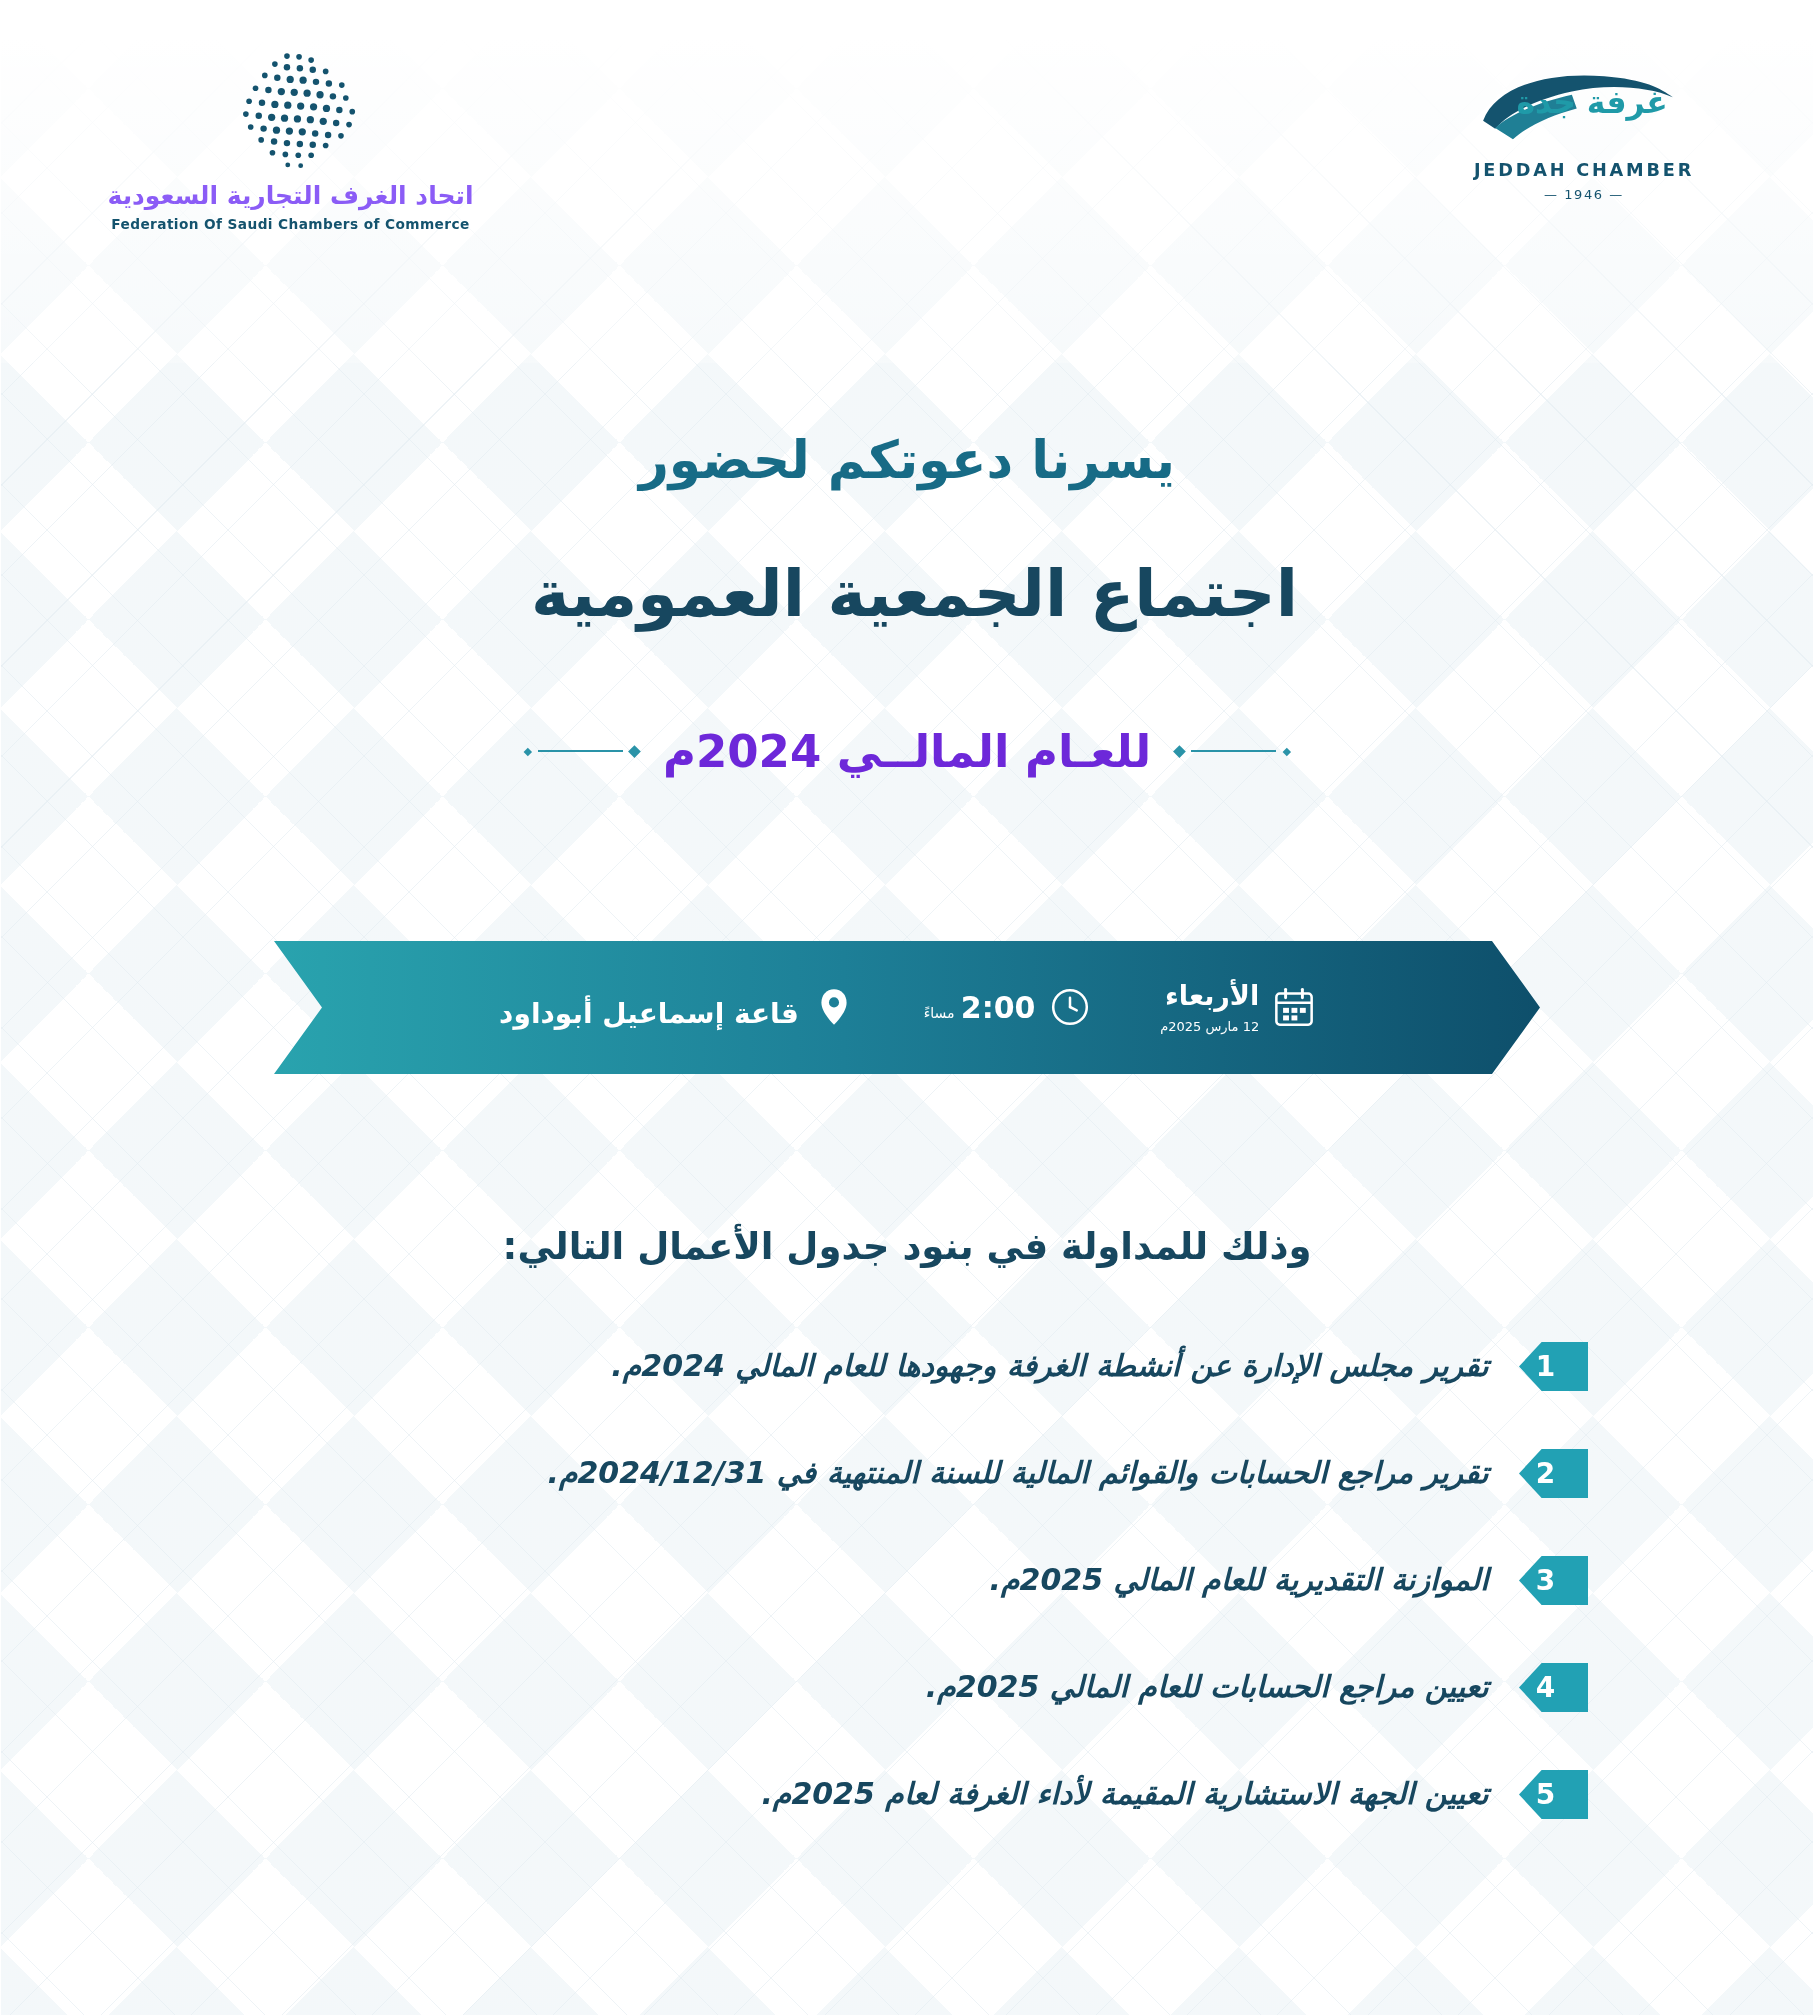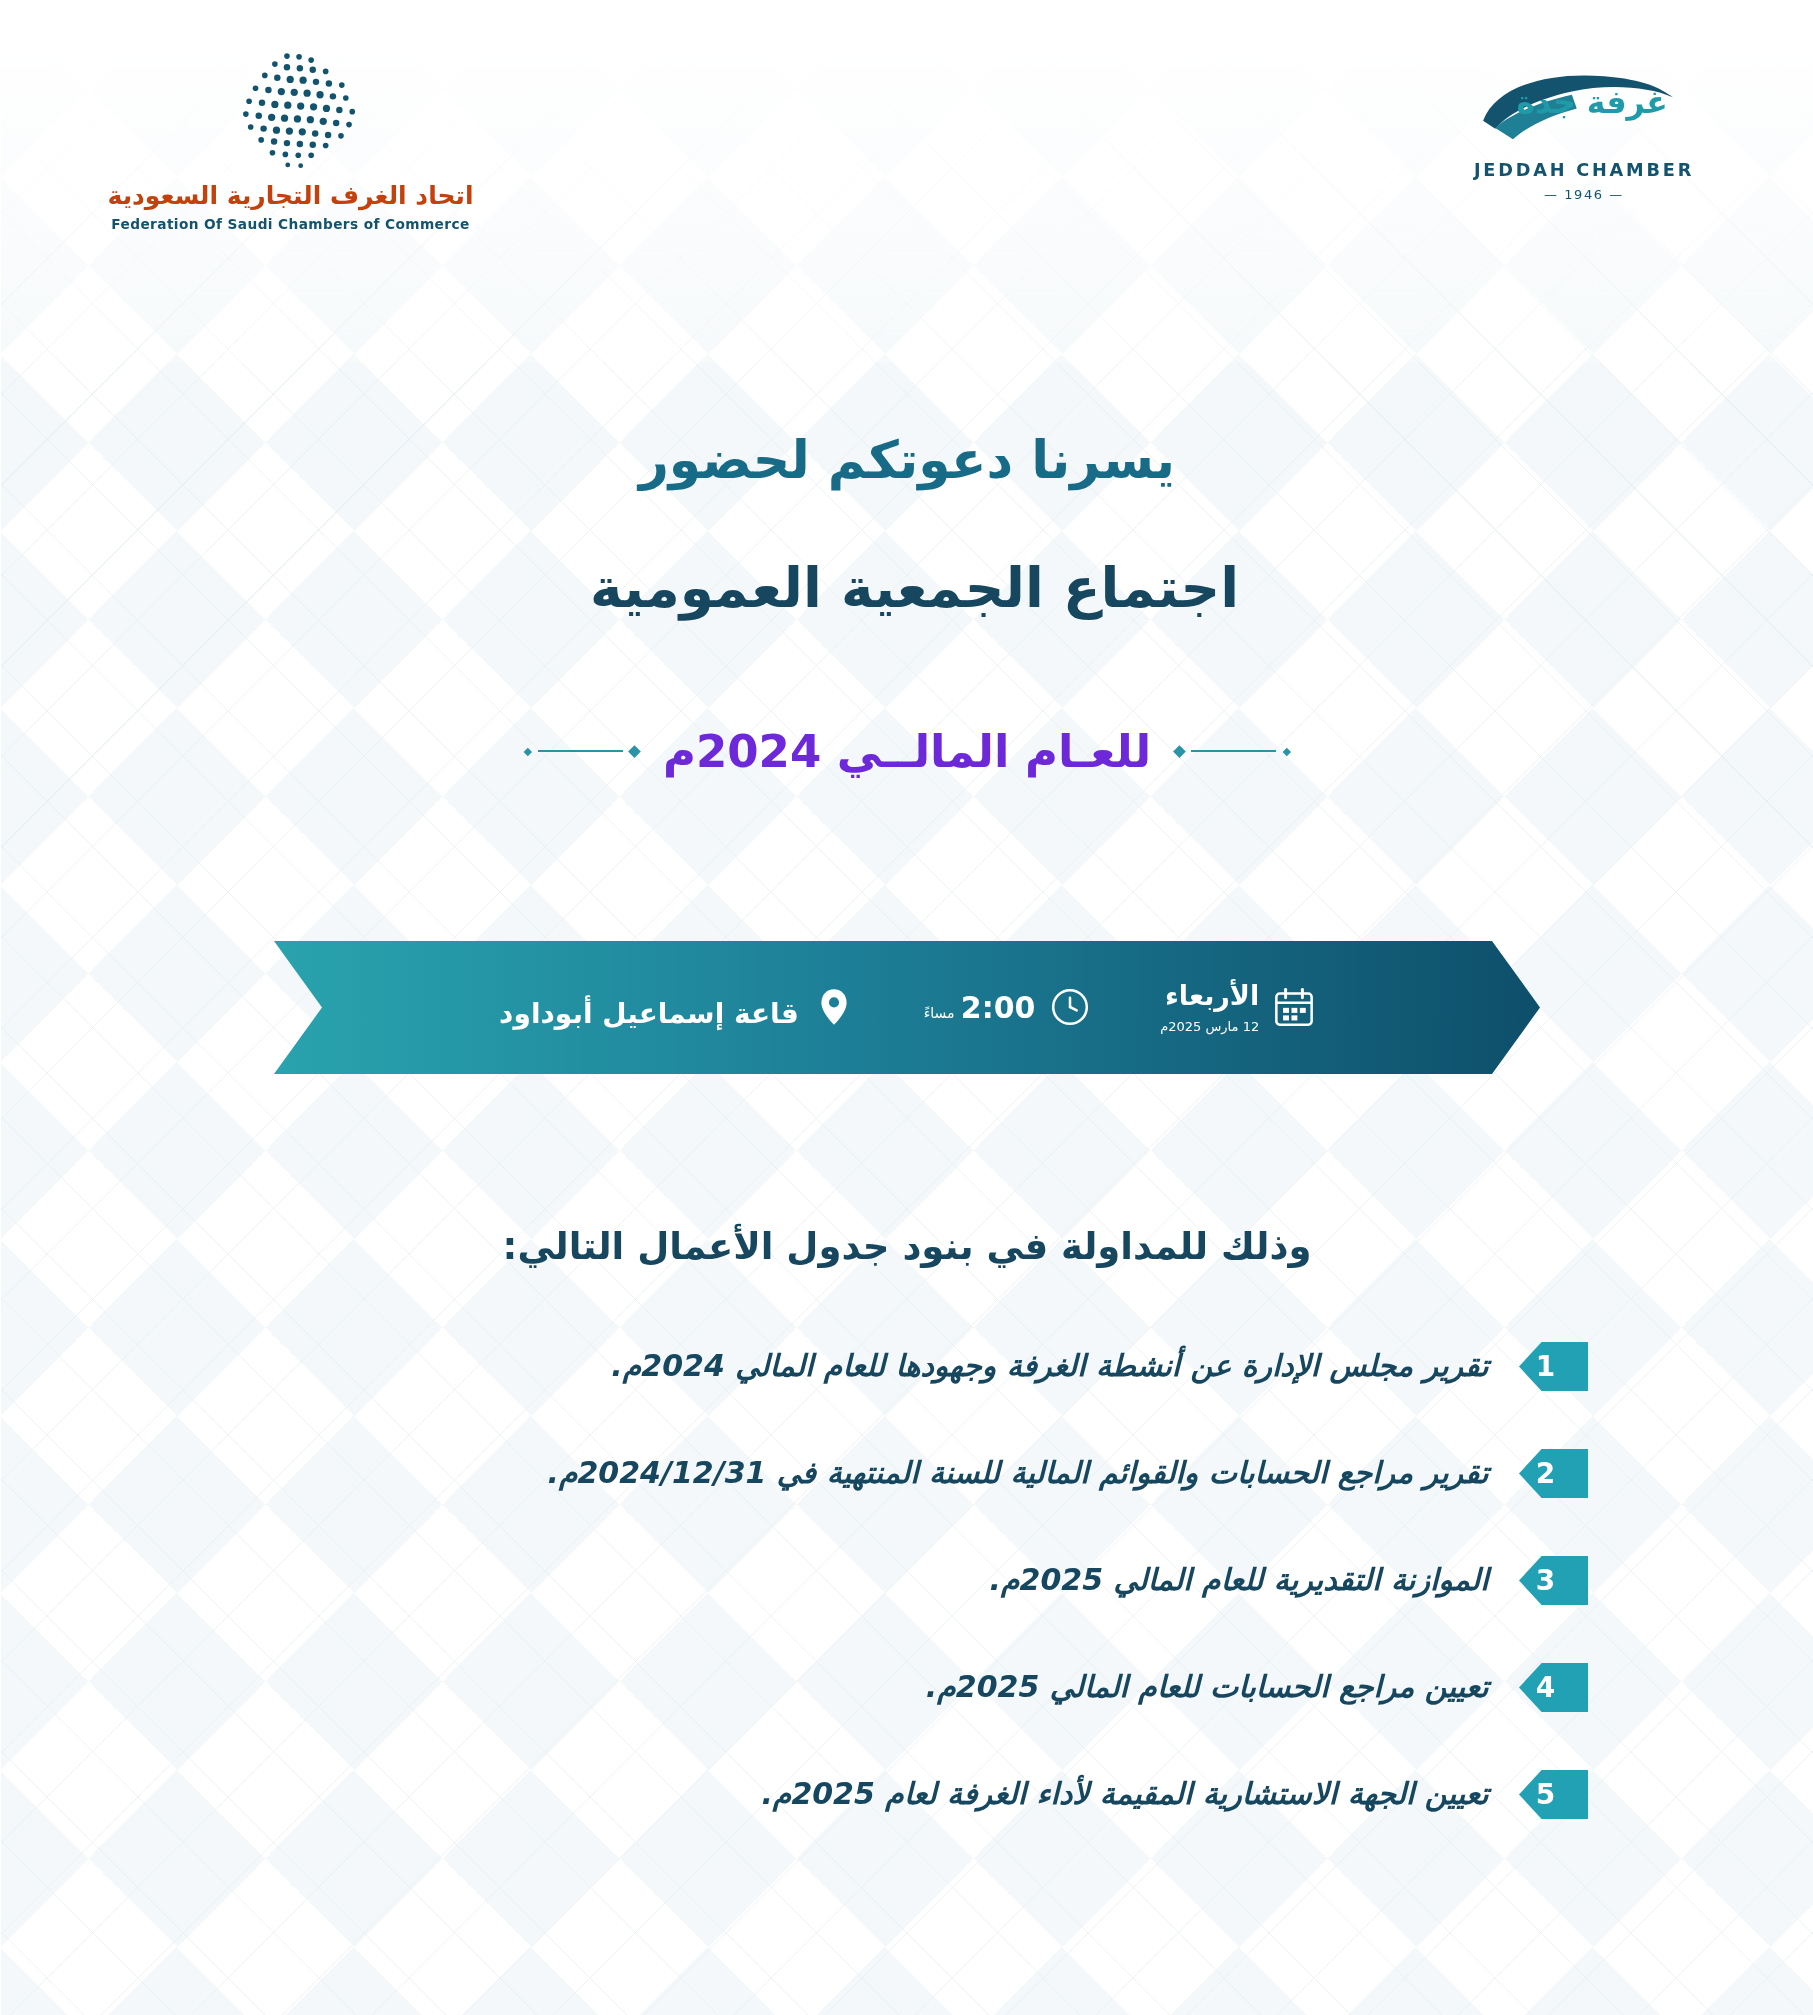--- a/index.html
+++ b/index.html
@@ -91,21 +91,21 @@
     position: absolute;
     top: 48px;
     left: 89px;
     width: 403px;
     text-align: center;
   }
   .fed-dots { height: 133px; position: relative; }
   .fed-ar {
     font-size: 25px;
     font-weight: bold;
-    color: #c2410c;
+    color: #8b5cf6;
     letter-spacing: 0.4px;
   }
   .fed-en {
     font-size: 13.7px;
     font-weight: bold;
     color: #14536e;
     margin-top: 5.6px;
     letter-spacing: 0.4px;
     direction: ltr;
   }
@@ -119,21 +119,21 @@
     font-size: 52px;
     font-weight: bold;
     color: #176b86;
     letter-spacing: 0.8px;
   }
   .main-title {
     position: absolute;
     top: 556px;
     left: 15px; right: 0;
     text-align: center;
-    font-size: 55px;
+    font-size: 65px;
     font-weight: bold;
     color: #17475f;
     letter-spacing: 0.4px;
   }
   .sub-title-row {
     position: absolute;
     top: 725px;
     left: 0; right: 0;
     display: flex;
     align-items: center;

